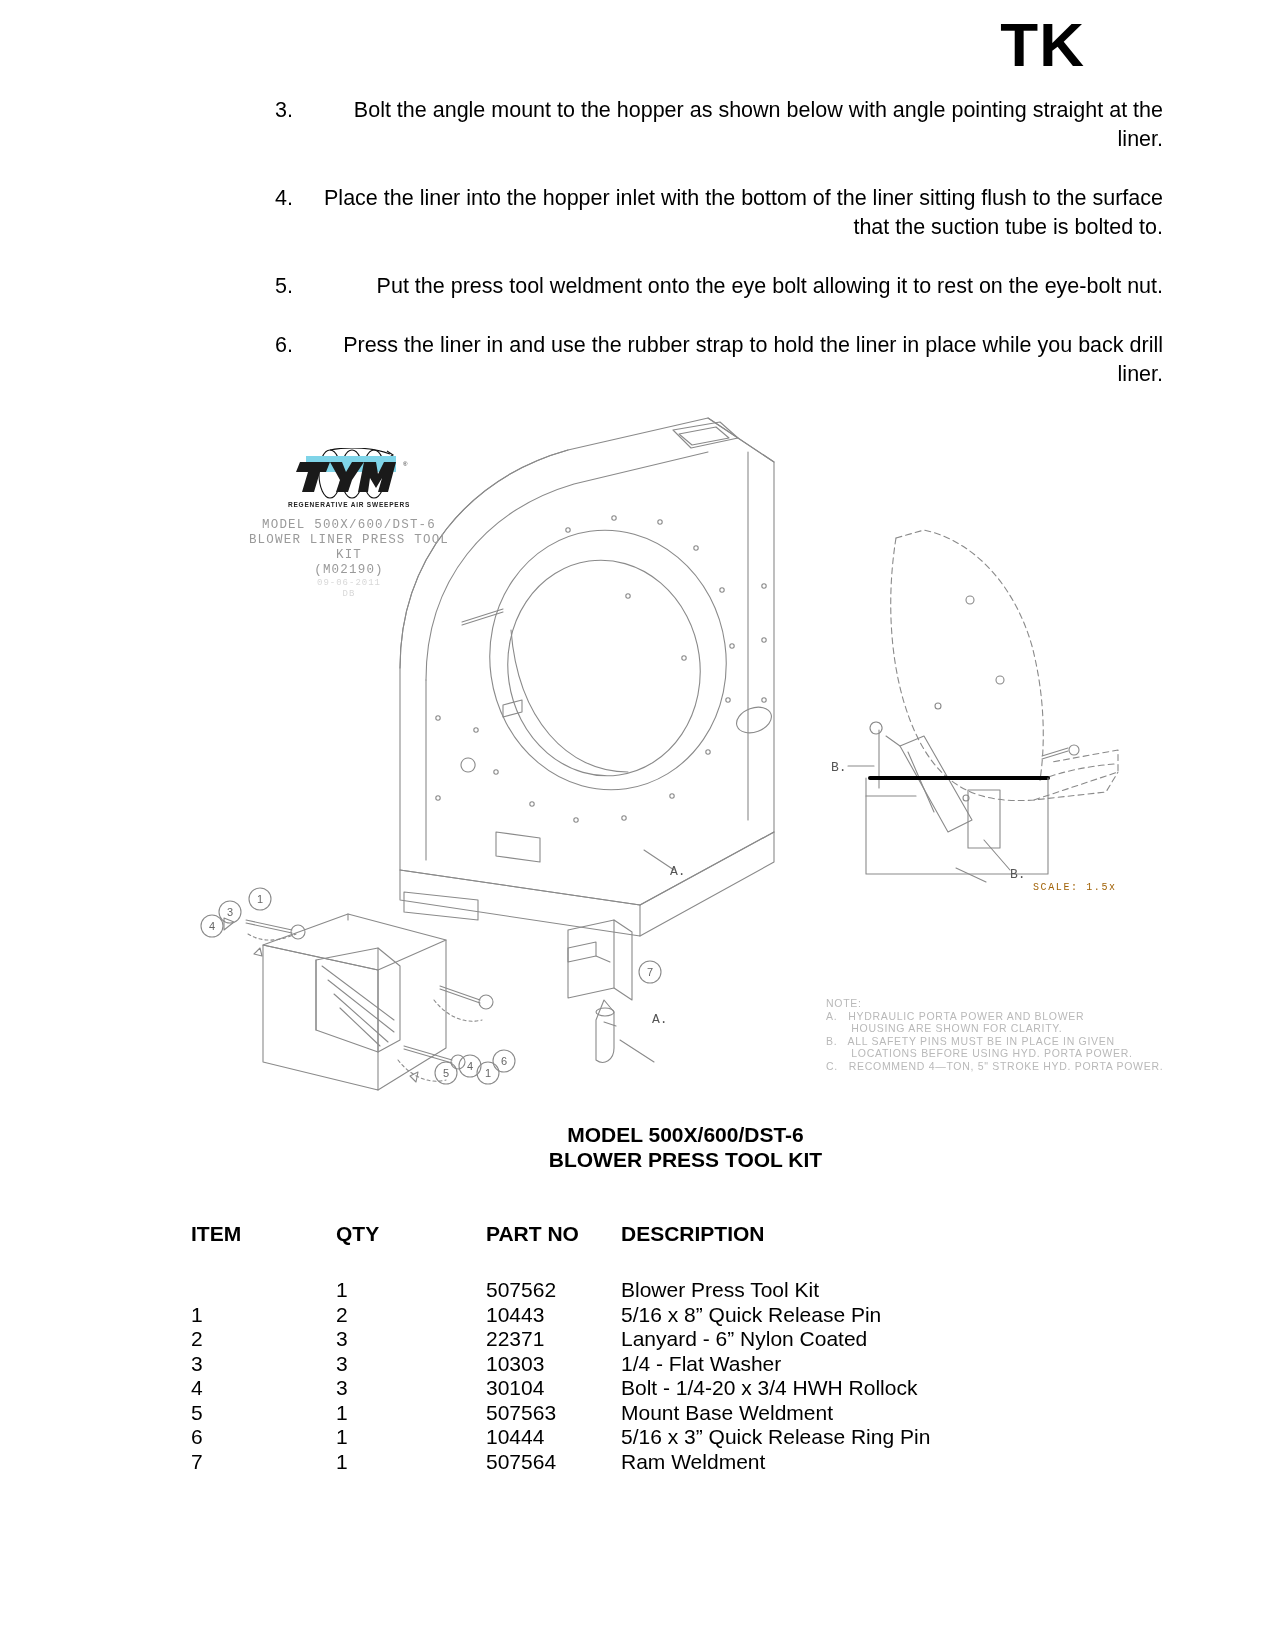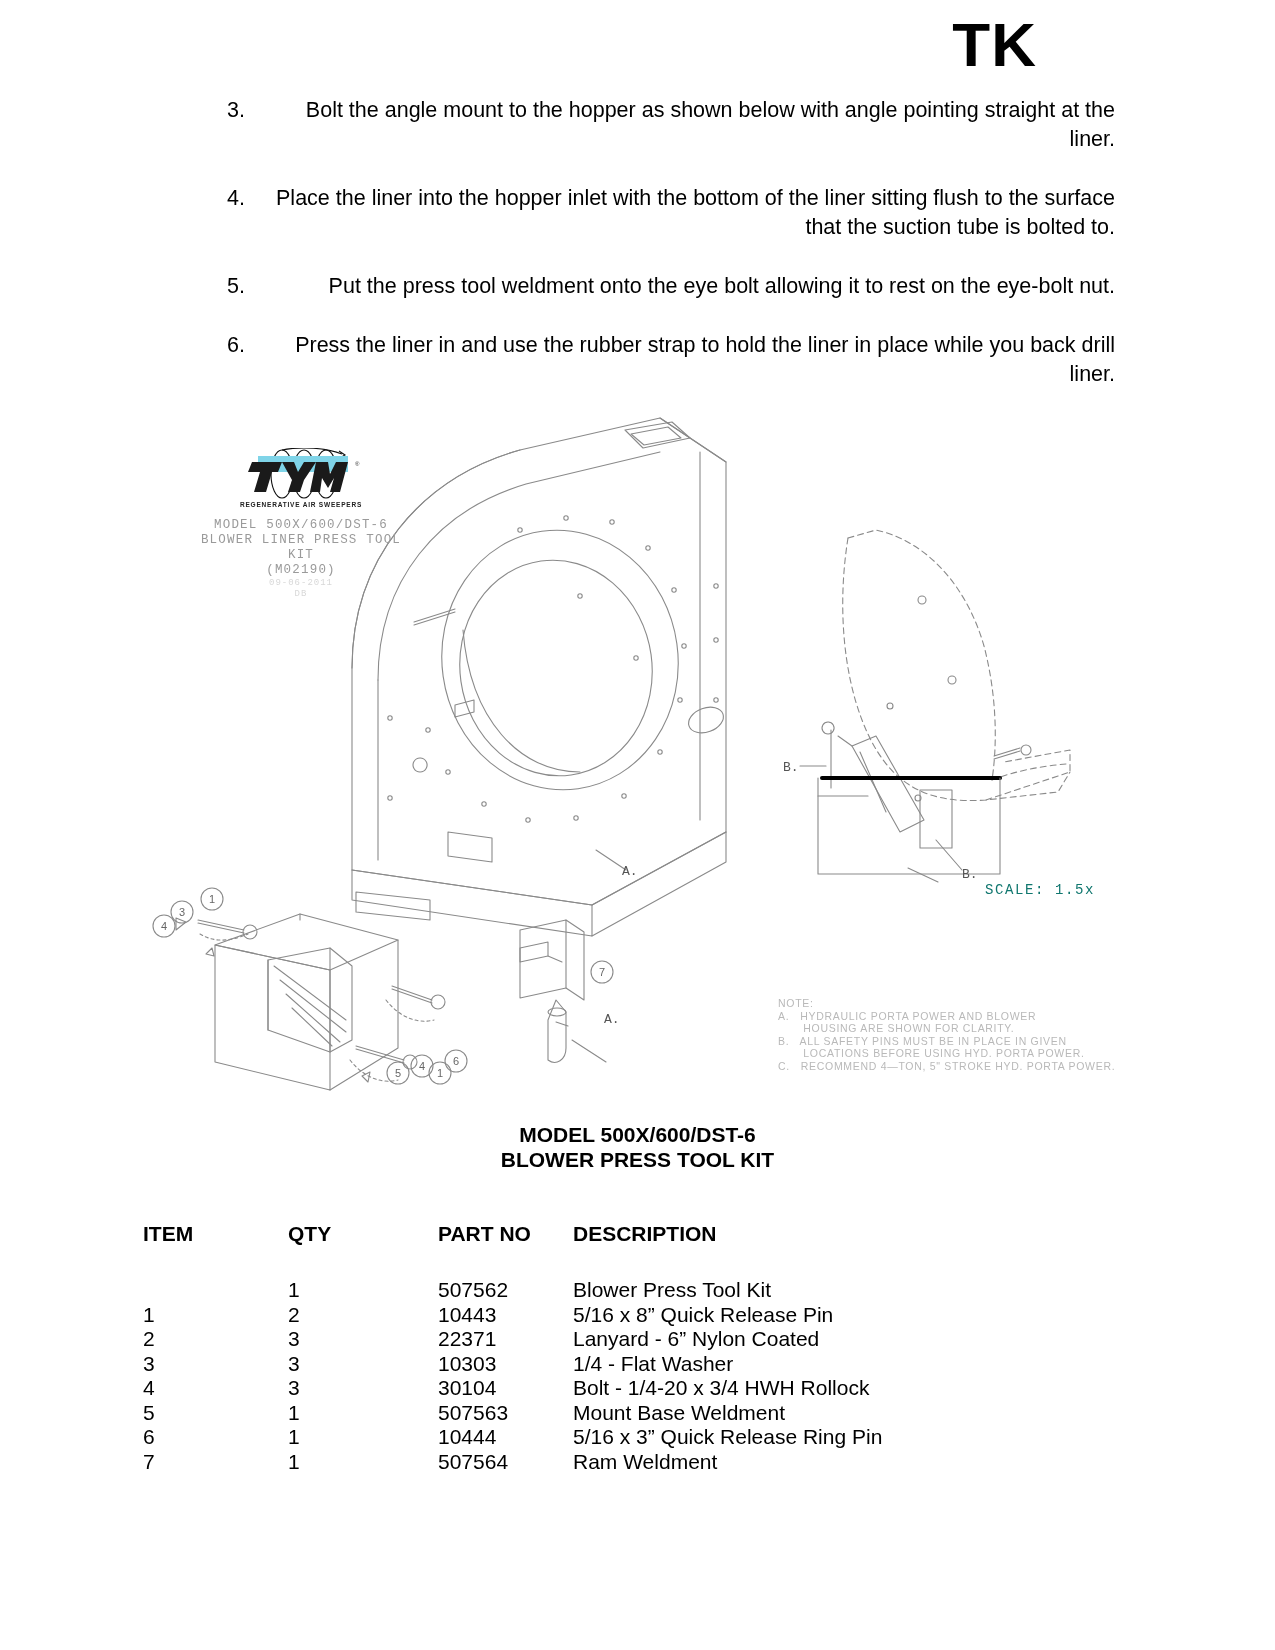--- a/index.html
+++ b/index.html
@@ -4,21 +4,21 @@
 <style>
   html,body{margin:0;padding:0;}
   body{
     width:1275px;height:1650px;
     background:#ffffff;
     font-family:"Liberation Sans", sans-serif;
     color:#000;
     position:relative;
     overflow:hidden;
   }
-  .page{position:relative;width:1085px;height:1650px;}
+  .page{position:relative;width:1085px;height:1650px;margin-left:48px;}
 
   
   .tk-mark{
     position:absolute;right:48px;top:14px;
     font-size:62px;font-weight:bold;letter-spacing:1px;
     line-height:1;
   }
 
   
   .steps{
@@ -55,21 +55,21 @@
   .title-faint{color:#d8d8d8;font-size:9px;letter-spacing:1px;line-height:11px;}
 
   
   .notes{
     position:absolute;left:778px;top:597px;
     color:#b9b9b9;font-size:10.5px;line-height:12.6px;letter-spacing:.7px;
     font-family:Liberation Sans, sans-serif;white-space:pre;
   }
   .scale-label{
     position:absolute;left:985px;top:482px;
-    color:#0f766e;font-size:14px;letter-spacing:1.6px;
+    color:#a16207;font-size:10px;letter-spacing:1.6px;
     font-family:"Liberation Mono", monospace;
   }
 
   
   .dwg-caption{
     position:absolute;left:0;top:1122px;width:1275px;text-align:center;
     font-size:21px;font-weight:bold;line-height:25px;
   }
 
   

